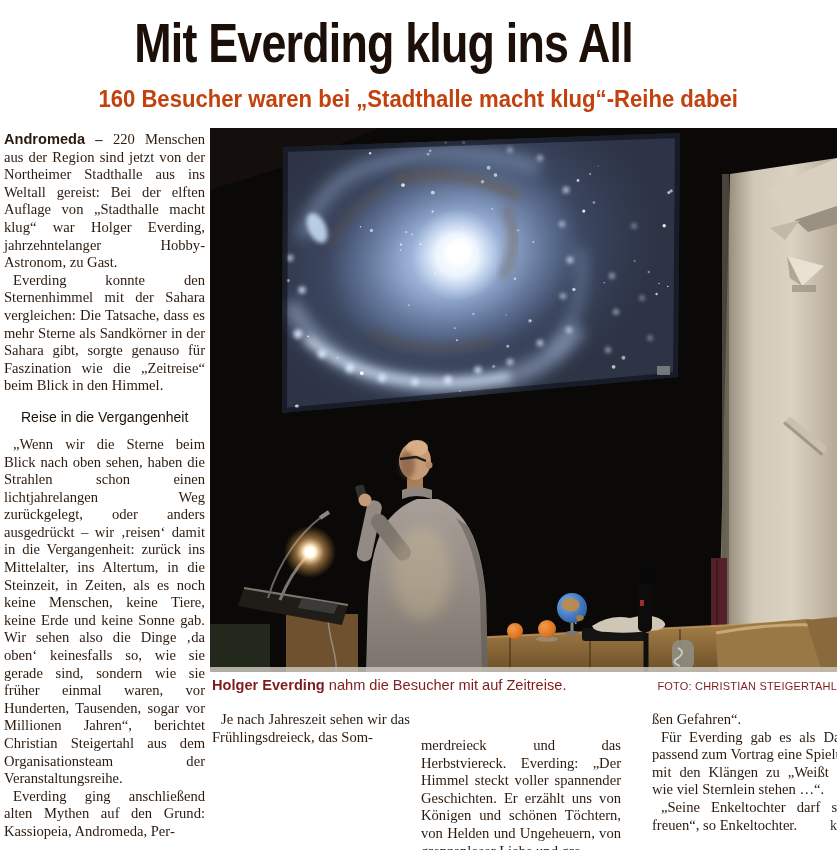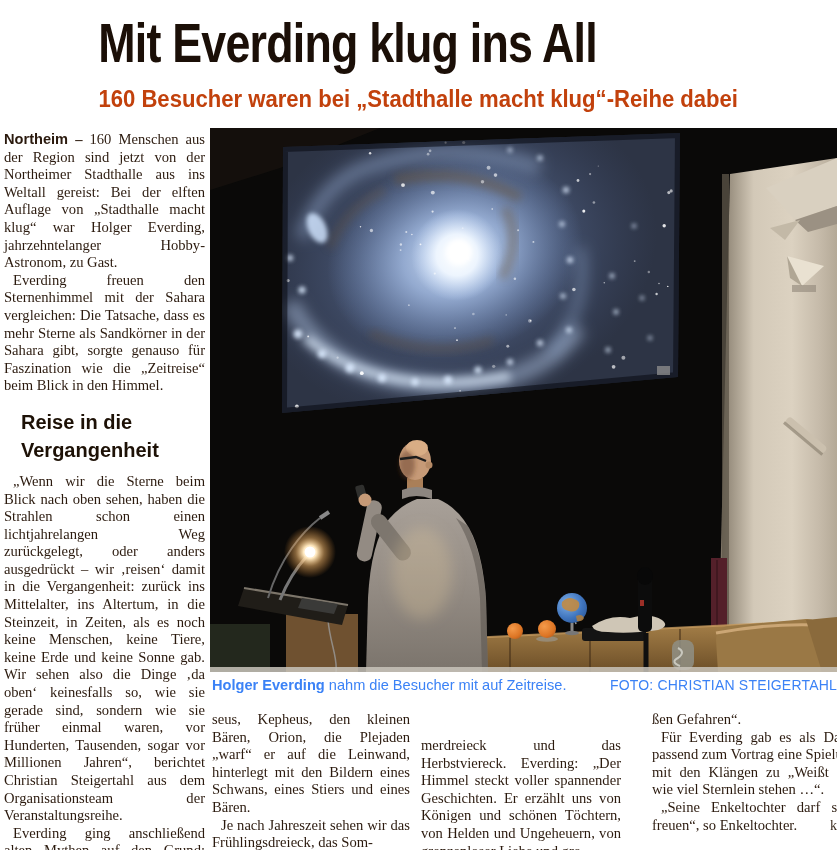--- a/index.html
+++ b/index.html
@@ -1,62 +1,62 @@
 <!DOCTYPE html>
 <html><head>
 <meta charset="utf-8">
 <style>
   html,body{margin:0;padding:0;}
   body{
     width:837px;height:850px;position:relative;background:#ffffff;
     font-family:"Liberation Serif", serif;color:#2b1a0e;overflow:hidden;
   }
-  .headline{position:absolute;top:14px;left:0;width:695px;text-align:center;
+  .headline{position:absolute;top:14px;left:0;width:695px;text-align:right;
     font-family:"Liberation Sans",sans-serif;font-weight:bold;color:#1b0f07;}
   .headline .inner{display:inline-block;font-size:56px;line-height:1.05;
     white-space:nowrap;transform:scaleX(.8);transform-origin:center;letter-spacing:-1px;}
   .deck{position:absolute;top:84px;left:0;width:837px;text-align:center;
     font-family:"Liberation Sans",sans-serif;font-weight:bold;color:#c2410c;}
   .deck .inner{display:inline-block;font-size:23.5px;line-height:30px;white-space:nowrap;
     transform:scaleX(.94);transform-origin:center;}
   .col{position:absolute;font-size:14.6px;line-height:17.6px;text-align:justify;
     color:#2b1a0e;}
   .col p{margin:0;text-indent:9px;}
   .col p.first{text-indent:0;}
   .col-left{left:4px;top:131px;width:201px;}
   .col-b2{left:212px;top:711px;width:198px;}
   .col-b3{left:421px;top:737px;width:200px;}
   .col-b4{left:652px;top:711px;width:203px;}
   .lead-loc{font-family:"Liberation Sans",sans-serif;font-weight:bold;}
   .lead-sep{font-weight:bold;}
-  .subhead3{font-family:"Liberation Sans",sans-serif;font-weight:bold;font-size:20px;
-    line-height:28px;color:#1d1106;margin:13px 0 9px 0;padding-left:17px;text-align:left;}
+  .subhead3{font-family:"Liberation Sans",sans-serif;font-weight:normal;font-size:14px;
+    line-height:19px;color:#1d1106;margin:13px 0 9px 0;padding-left:17px;text-align:left;}
   .photo{position:absolute;left:210px;top:128px;width:627px;height:544px;}
   .photo svg{display:block;}
   .caption{position:absolute;left:212px;top:677px;width:625px;
-    font-family:"Liberation Sans",sans-serif;font-size:14.6px;color:#3b82f6;
+    font-family:"Liberation Sans",sans-serif;font-size:14.6px;color:#7f1d1d;
     display:flex;justify-content:space-between;align-items:baseline;}
   .cap-lead{font-weight:bold;}
-  .credit{font-size:14px;letter-spacing:.2px;}
+  .credit{font-size:11px;letter-spacing:.2px;}
   .byline{float:right;font-size:14px;color:#3c2d1f;}
 </style>
 </head>
 <body>
 
 <header class="headline">
   <span class="inner">Mit Everding klug ins All</span>
 </header>
 
 <div class="deck">
   <span class="inner">160 Besucher waren bei „Stadthalle macht klug“-Reihe dabei</span>
 </div>
 
 <div class="col col-left">
-  <p class="first"><span class="lead-loc">Northeim</span> <span class="lead-sep">–</span> <span>160 Menschen aus der Region sind jetzt von der Northeimer Stadthalle aus ins Weltall gereist: Bei der elften Auflage von „Stadthalle macht klug“ war Holger Everding, jahrzehntelanger Hobby-Astronom, zu Gast.</span></p>
-  <p>Everding freuen den Sternenhimmel mit der Sahara vergleichen: Die Tatsache, dass es mehr Sterne als Sandkörner in der Sahara gibt, sorgte genauso für Faszination wie die „Zeitreise“ beim Blick in den Himmel.</p>
+  <p class="first"><span class="lead-loc">Andromeda</span> <span class="lead-sep">–</span> <span>220 Menschen aus der Region sind jetzt von der Northeimer Stadthalle aus ins Weltall gereist: Bei der elften Auflage von „Stadthalle macht klug“ war Holger Everding, jahrzehntelanger Hobby-Astronom, zu Gast.</span></p>
+  <p>Everding konnte den Sternenhimmel mit der Sahara vergleichen: Die Tatsache, dass es mehr Sterne als Sandkörner in der Sahara gibt, sorgte genauso für Faszination wie die „Zeitreise“ beim Blick in den Himmel.</p>
   <h3 class="subhead3">Reise in die Vergangenheit</h3>
   <p>„Wenn wir die Sterne beim Blick nach oben sehen, haben die Strahlen schon einen lichtjahrelangen Weg zurückgelegt, oder anders ausgedrückt – wir ‚reisen‘ damit in die Vergangenheit: zurück ins Mittelalter, ins Altertum, in die Steinzeit, in Zeiten, als es noch keine Menschen, keine Tiere, keine Erde und keine Sonne gab. Wir sehen also die Dinge ‚da oben‘ keinesfalls so, wie sie gerade sind, sondern wie sie früher einmal waren, vor Hunderten, Tausenden, sogar vor Millionen Jahren“, berichtet Christian Steigertahl aus dem Organisationsteam der Veranstaltungsreihe.</p>
   <p>Everding ging anschließend alten Mythen auf den Grund: Kassiopeia, Andromeda, Per-</p>
 </div>
 
 <div class="photo">
 <svg width="627" height="544" viewBox="0 0 627 544" xmlns="http://www.w3.org/2000/svg">
   <defs>
     <clipPath id="scrClip">
           <path d="M73 19 L470 5 L468 249 L72 285 Z"></path>
@@ -326,21 +326,20 @@
   <rect x="0" y="539" width="627" height="5" fill="#c9c4bb" opacity=".85"></rect>
 </svg>
 </div>
 
 <div class="caption">
   <span><span class="cap-lead">Holger Everding</span> <span>nahm die Besucher mit auf Zeitreise.</span></span>
   <span class="credit">FOTO: CHRISTIAN STEIGERTAHL</span>
 </div>
 
 <div class="col col-b2">
-  <p class="first">seus, Kepheus, den kleinen Bären, Orion, die Plejaden „warf“ er auf die Leinwand, hinterlegt mit den Bildern eines Schwans, eines Stiers und eines Bären.</p>
   <p>Je nach Jahreszeit sehen wir das Frühlingsdreieck, das Som-</p>
 </div>
 
 <div class="col col-b3">
   <p class="first">merdreieck und das Herbstviereck. Everding: „Der Himmel steckt voller spannender Geschichten. Er erzählt uns von Königen und schönen Töchtern, von Helden und Ungeheuern, von grenzenloser Liebe und gro-</p>
 </div>
 
 <div class="col col-b4">
   <p class="first">ßen Gefahren“.</p>
   <p>Für Everding gab es als Dank passend zum Vortrag eine Spieluhr mit den Klängen zu „Weißt du, wie viel Sternlein stehen …“.</p>

